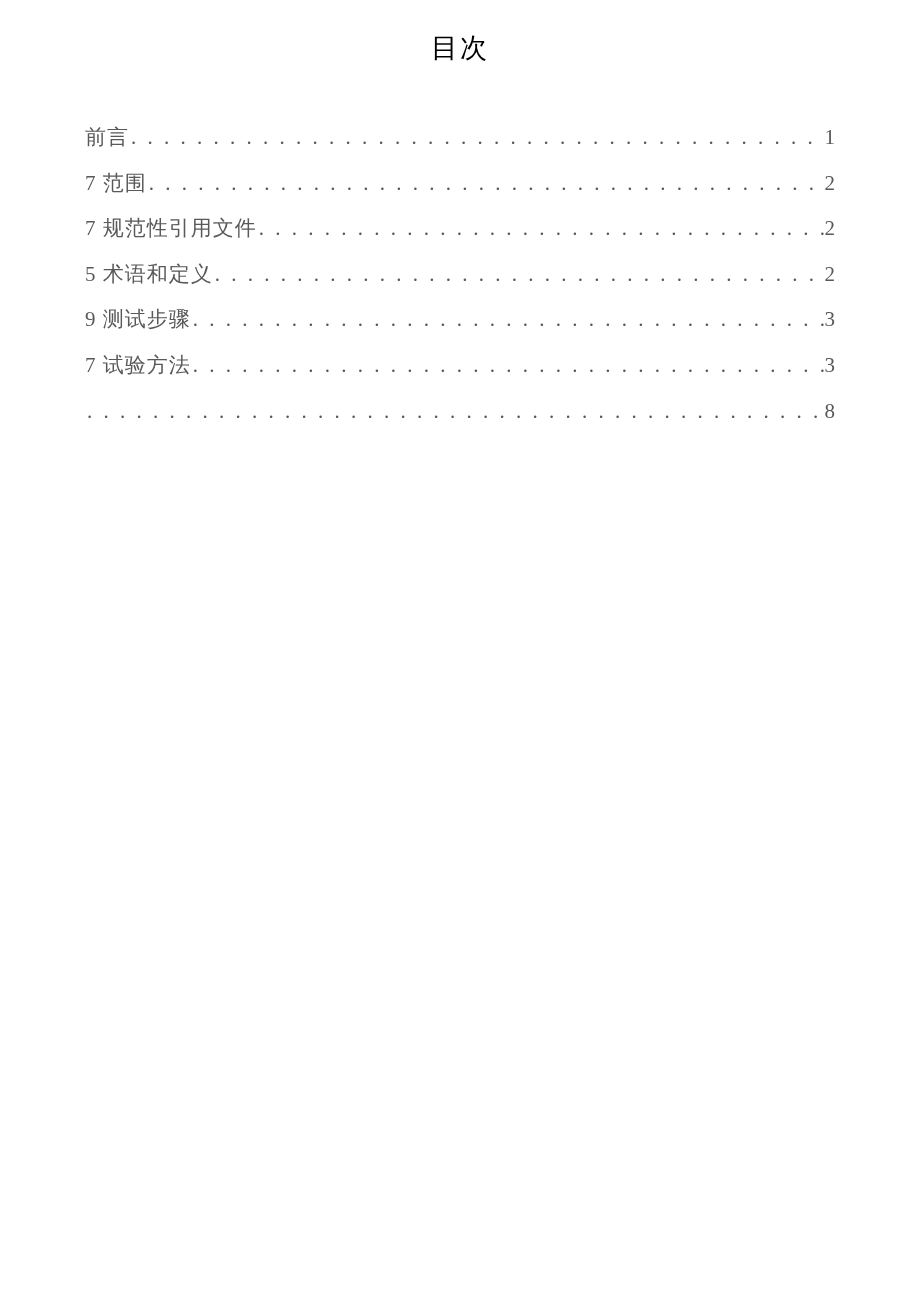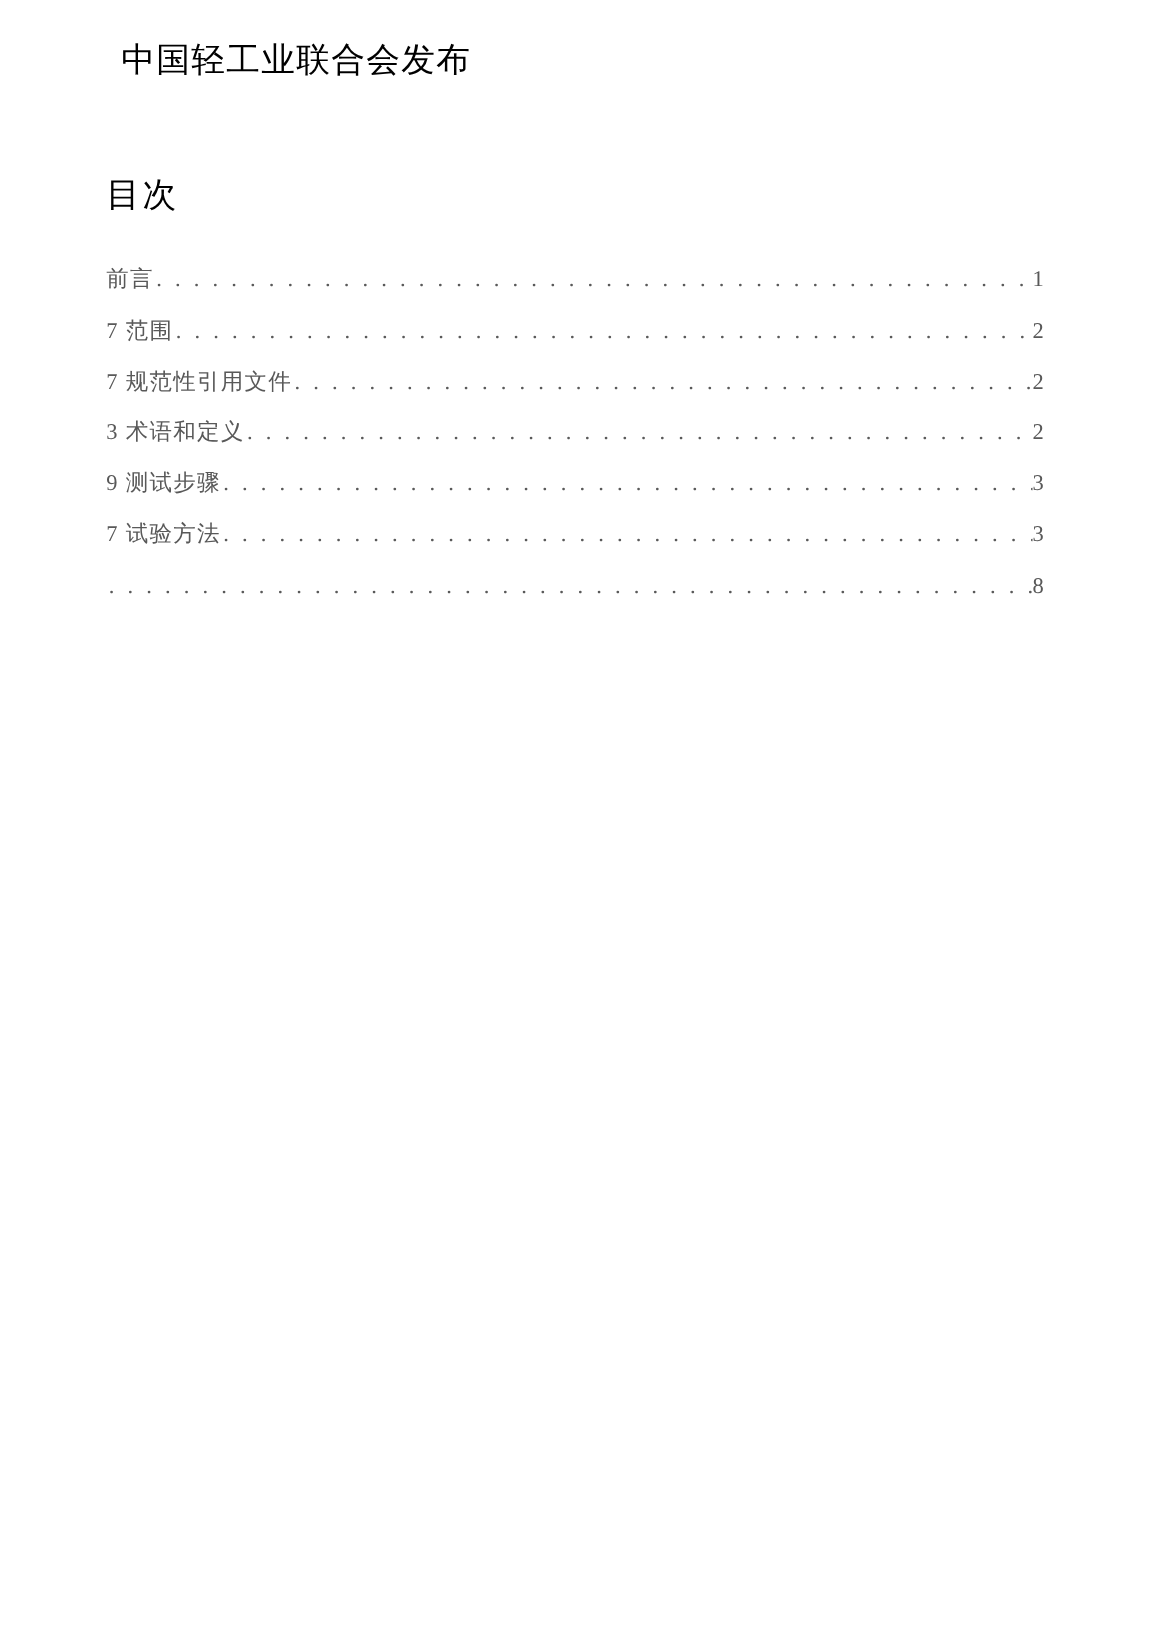--- a/index.html
+++ b/index.html
@@ -19,32 +19,33 @@
       padding: 30px 85px 0 85px;
     }
     .publisher {
       font-size: 27px;
       font-weight: normal;
       margin-bottom: 72px;
       margin-left: 12px;
       letter-spacing: 1px;
     }
     .toc-title {
+      text-align: center;
       font-size: 27px;
       font-weight: normal;
-      margin-bottom: 35px;
+      margin-bottom: 55px;
       letter-spacing: 2px;
     }
     .toc-list {
       list-style: none;
     }
     .toc-item {
       display: flex;
       align-items: baseline;
-      font-size: 18px;
+      font-size: 21px;
       color: #595959;
       margin-bottom: 12px;
       line-height: 1.6;
     }
     .toc-label {
       white-space: nowrap;
       letter-spacing: 1px;
     }
     .toc-dots {
       flex: 1;
@@ -56,40 +57,39 @@
     }
     .toc-page {
       white-space: nowrap;
       color: #595959;
     }
   </style>
 </head>
 <body>
 
 <div class="page-container">
-  <div class="publisher">中国轻工业联合会发布</div>
   <div class="toc-title">目次</div>
   <ul class="toc-list">
     <li class="toc-item">
       <span class="toc-label">前言</span>
       <span class="toc-dots">. . . . . . . . . . . . . . . . . . . . . . . . . . . . . . . . . . . . . . . . . . . . . . . . . . . . . . . . . . . . . . . . . . . . . . . . . . . . . . . . . . . . . . . . . . . . . . . . . . . . . . .</span>
       <span class="toc-page">1</span>
     </li>
     <li class="toc-item">
       <span class="toc-label">7 范围</span>
       <span class="toc-dots">. . . . . . . . . . . . . . . . . . . . . . . . . . . . . . . . . . . . . . . . . . . . . . . . . . . . . . . . . . . . . . . . . . . . . . . . . . . . . . . . . . . . . . . . . . . . . . . . . . . . . . .</span>
       <span class="toc-page">2</span>
     </li>
     <li class="toc-item">
       <span class="toc-label">7 规范性引用文件</span>
       <span class="toc-dots">. . . . . . . . . . . . . . . . . . . . . . . . . . . . . . . . . . . . . . . . . . . . . . . . . . . . . . . . . . . . . . . . . . . . . . . . . . . . . . . . . . . . . . . . . . . . . . . . . . . . . . .</span>
       <span class="toc-page">2</span>
     </li>
     <li class="toc-item">
-      <span class="toc-label">3 术语和定义</span>
+      <span class="toc-label">5 术语和定义</span>
       <span class="toc-dots">. . . . . . . . . . . . . . . . . . . . . . . . . . . . . . . . . . . . . . . . . . . . . . . . . . . . . . . . . . . . . . . . . . . . . . . . . . . . . . . . . . . . . . . . . . . . . . . . . . . . . . .</span>
       <span class="toc-page">2</span>
     </li>
     <li class="toc-item">
       <span class="toc-label">9 测试步骤</span>
       <span class="toc-dots">. . . . . . . . . . . . . . . . . . . . . . . . . . . . . . . . . . . . . . . . . . . . . . . . . . . . . . . . . . . . . . . . . . . . . . . . . . . . . . . . . . . . . . . . . . . . . . . . . . . . . . .</span>
       <span class="toc-page">3</span>
     </li>
     <li class="toc-item">
       <span class="toc-label">7 试验方法</span>

